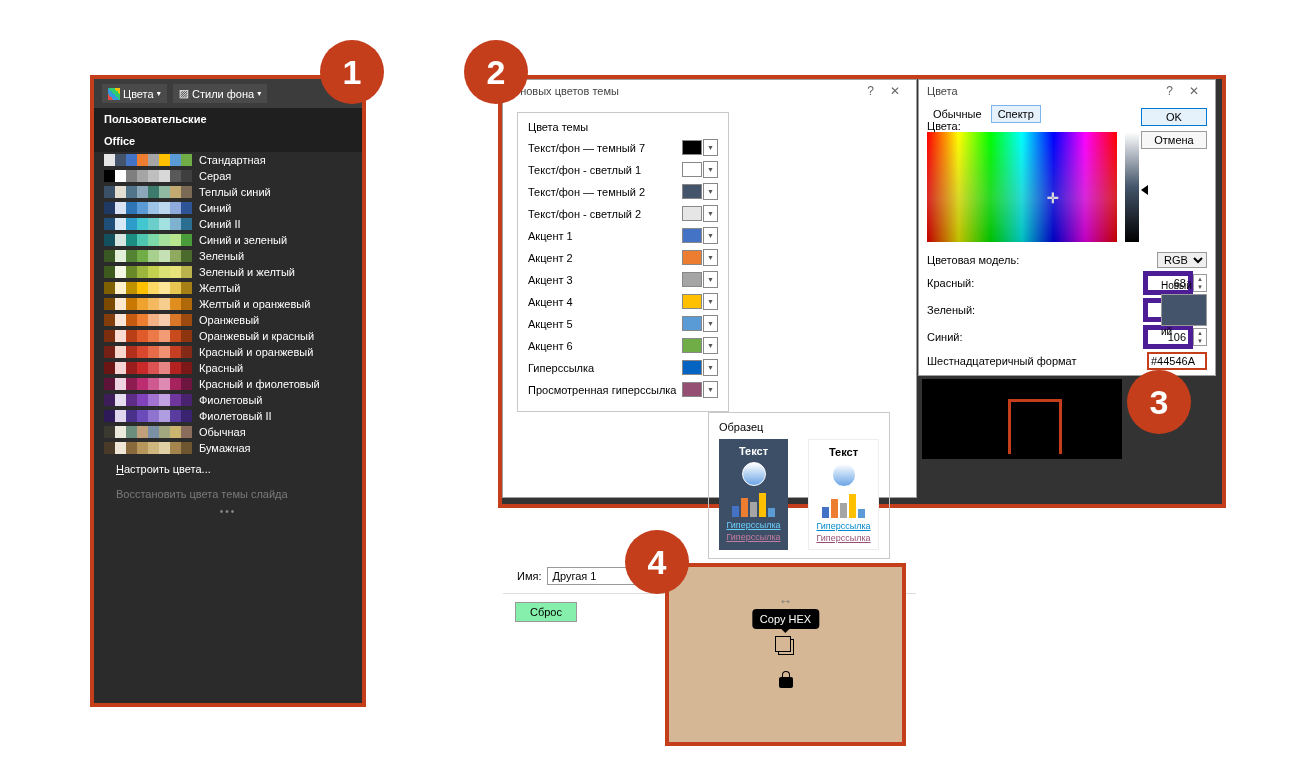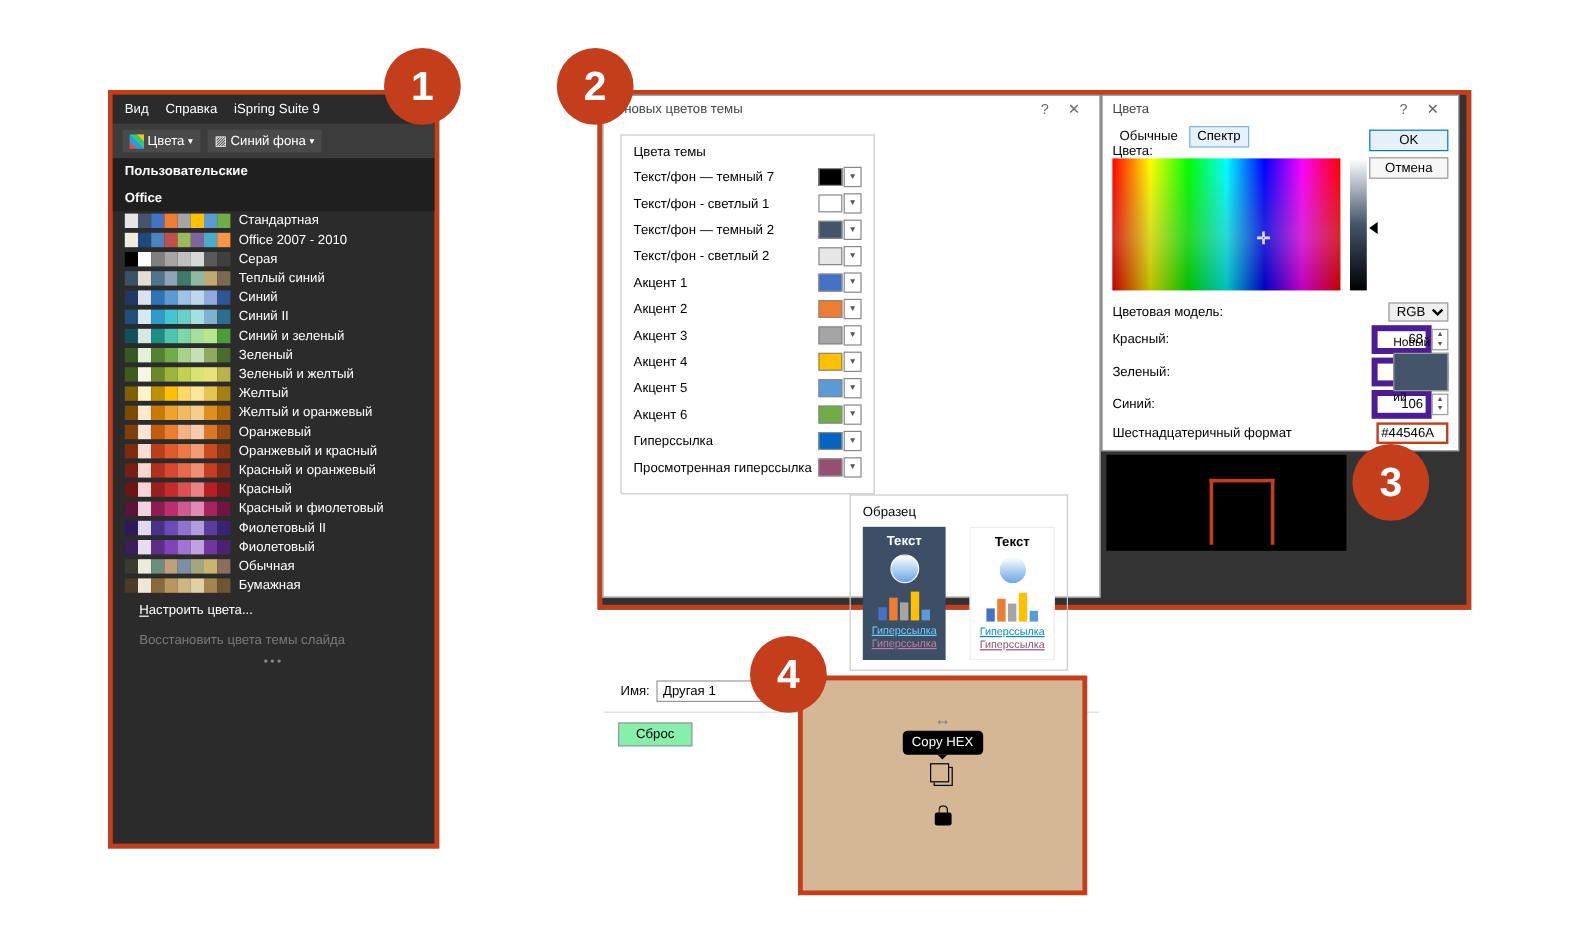--- a/index.html
+++ b/index.html
@@ -87,34 +87,29 @@
 </style>
 </head>
 <body>
 
 <div class="step-badge" style="left:320px;top:40px">1</div>
 <div class="step-badge" style="left:464px;top:40px">2</div>
 <div class="step-badge" style="left:1127px;top:370px">3</div>
 <div class="step-badge" style="left:625px;top:530px">4</div>
 
 <div class="panel1">
-  <div class="p1-menu">
-    <span>Вид</span>
-    <span>Справка</span>
-    <span>iSpring Suite 9</span>
-  </div>
   <div class="p1-toolbar">
     <div class="btn">
       <span class="swatch-icon"></span>
       <span>Цвета</span>
       <span class="arrow-down">▾</span>
     </div>
     <div class="btn">
       <span>▨</span>
-      <span>Синий фона</span>
+      <span>Стили фона</span>
       <span class="arrow-down">▾</span>
     </div>
   </div>
   <div class="p1-section">Пользовательские</div>
   <div class="p1-section">Office</div>
   <div id="p1-office" style="max-height:442px;overflow:hidden">
       <div class="p1-row">
         <div class="swatch-strip">
           <span style="background: rgb(231, 230, 230);"></span>
           <span style="background: rgb(68, 84, 106);"></span>
@@ -122,33 +117,20 @@
           <span style="background: rgb(237, 125, 49);"></span>
           <span style="background: rgb(165, 165, 165);"></span>
           <span style="background: rgb(255, 192, 0);"></span>
           <span style="background: rgb(91, 155, 213);"></span>
           <span style="background: rgb(112, 173, 71);"></span>
         </div>
         <span>Стандартная</span>
       </div>
       <div class="p1-row">
         <div class="swatch-strip">
-          <span style="background: rgb(238, 236, 225);"></span>
-          <span style="background: rgb(31, 73, 125);"></span>
-          <span style="background: rgb(79, 129, 189);"></span>
-          <span style="background: rgb(192, 80, 77);"></span>
-          <span style="background: rgb(155, 187, 89);"></span>
-          <span style="background: rgb(128, 100, 162);"></span>
-          <span style="background: rgb(75, 172, 198);"></span>
-          <span style="background: rgb(247, 150, 70);"></span>
-        </div>
-        <span>Office 2007 - 2010</span>
-      </div>
-      <div class="p1-row">
-        <div class="swatch-strip">
           <span style="background: rgb(0, 0, 0);"></span>
           <span style="background: rgb(255, 255, 255);"></span>
           <span style="background: rgb(127, 127, 127);"></span>
           <span style="background: rgb(165, 165, 165);"></span>
           <span style="background: rgb(191, 191, 191);"></span>
           <span style="background: rgb(216, 216, 216);"></span>
           <span style="background: rgb(89, 89, 89);"></span>
           <span style="background: rgb(63, 63, 63);"></span>
         </div>
         <span>Серая</span>
@@ -317,43 +299,43 @@
           <span style="background: rgb(187, 45, 112);"></span>
           <span style="background: rgb(207, 90, 146);"></span>
           <span style="background: rgb(222, 138, 178);"></span>
           <span style="background: rgb(166, 35, 94);"></span>
           <span style="background: rgb(111, 22, 64);"></span>
         </div>
         <span>Красный и фиолетовый</span>
       </div>
       <div class="p1-row">
         <div class="swatch-strip">
+          <span style="background: rgb(61, 28, 90);"></span>
+          <span style="background: rgb(231, 221, 240);"></span>
+          <span style="background: rgb(93, 45, 135);"></span>
+          <span style="background: rgb(128, 67, 186);"></span>
+          <span style="background: rgb(162, 115, 208);"></span>
+          <span style="background: rgb(192, 161, 225);"></span>
+          <span style="background: rgb(111, 55, 158);"></span>
+          <span style="background: rgb(74, 35, 112);"></span>
+        </div>
+        <span>Фиолетовый</span>
+      </div>
+      <div class="p1-row">
+        <div class="swatch-strip">
           <span style="background: rgb(47, 26, 89);"></span>
           <span style="background: rgb(224, 215, 239);"></span>
           <span style="background: rgb(73, 48, 139);"></span>
           <span style="background: rgb(106, 75, 185);"></span>
           <span style="background: rgb(142, 115, 207);"></span>
           <span style="background: rgb(176, 157, 224);"></span>
           <span style="background: rgb(90, 60, 160);"></span>
           <span style="background: rgb(58, 35, 112);"></span>
         </div>
         <span>Фиолетовый II</span>
-      </div>
-      <div class="p1-row">
-        <div class="swatch-strip">
-          <span style="background: rgb(61, 28, 90);"></span>
-          <span style="background: rgb(231, 221, 240);"></span>
-          <span style="background: rgb(93, 45, 135);"></span>
-          <span style="background: rgb(128, 67, 186);"></span>
-          <span style="background: rgb(162, 115, 208);"></span>
-          <span style="background: rgb(192, 161, 225);"></span>
-          <span style="background: rgb(111, 55, 158);"></span>
-          <span style="background: rgb(74, 35, 112);"></span>
-        </div>
-        <span>Фиолетовый</span>
       </div>
       <div class="p1-row">
         <div class="swatch-strip">
           <span style="background: rgb(58, 58, 48);"></span>
           <span style="background: rgb(236, 234, 221);"></span>
           <span style="background: rgb(107, 142, 127);"></span>
           <span style="background: rgb(191, 160, 122);"></span>
           <span style="background: rgb(123, 143, 165);"></span>
           <span style="background: rgb(163, 167, 126);"></span>
           <span style="background: rgb(201, 181, 110);"></span>

